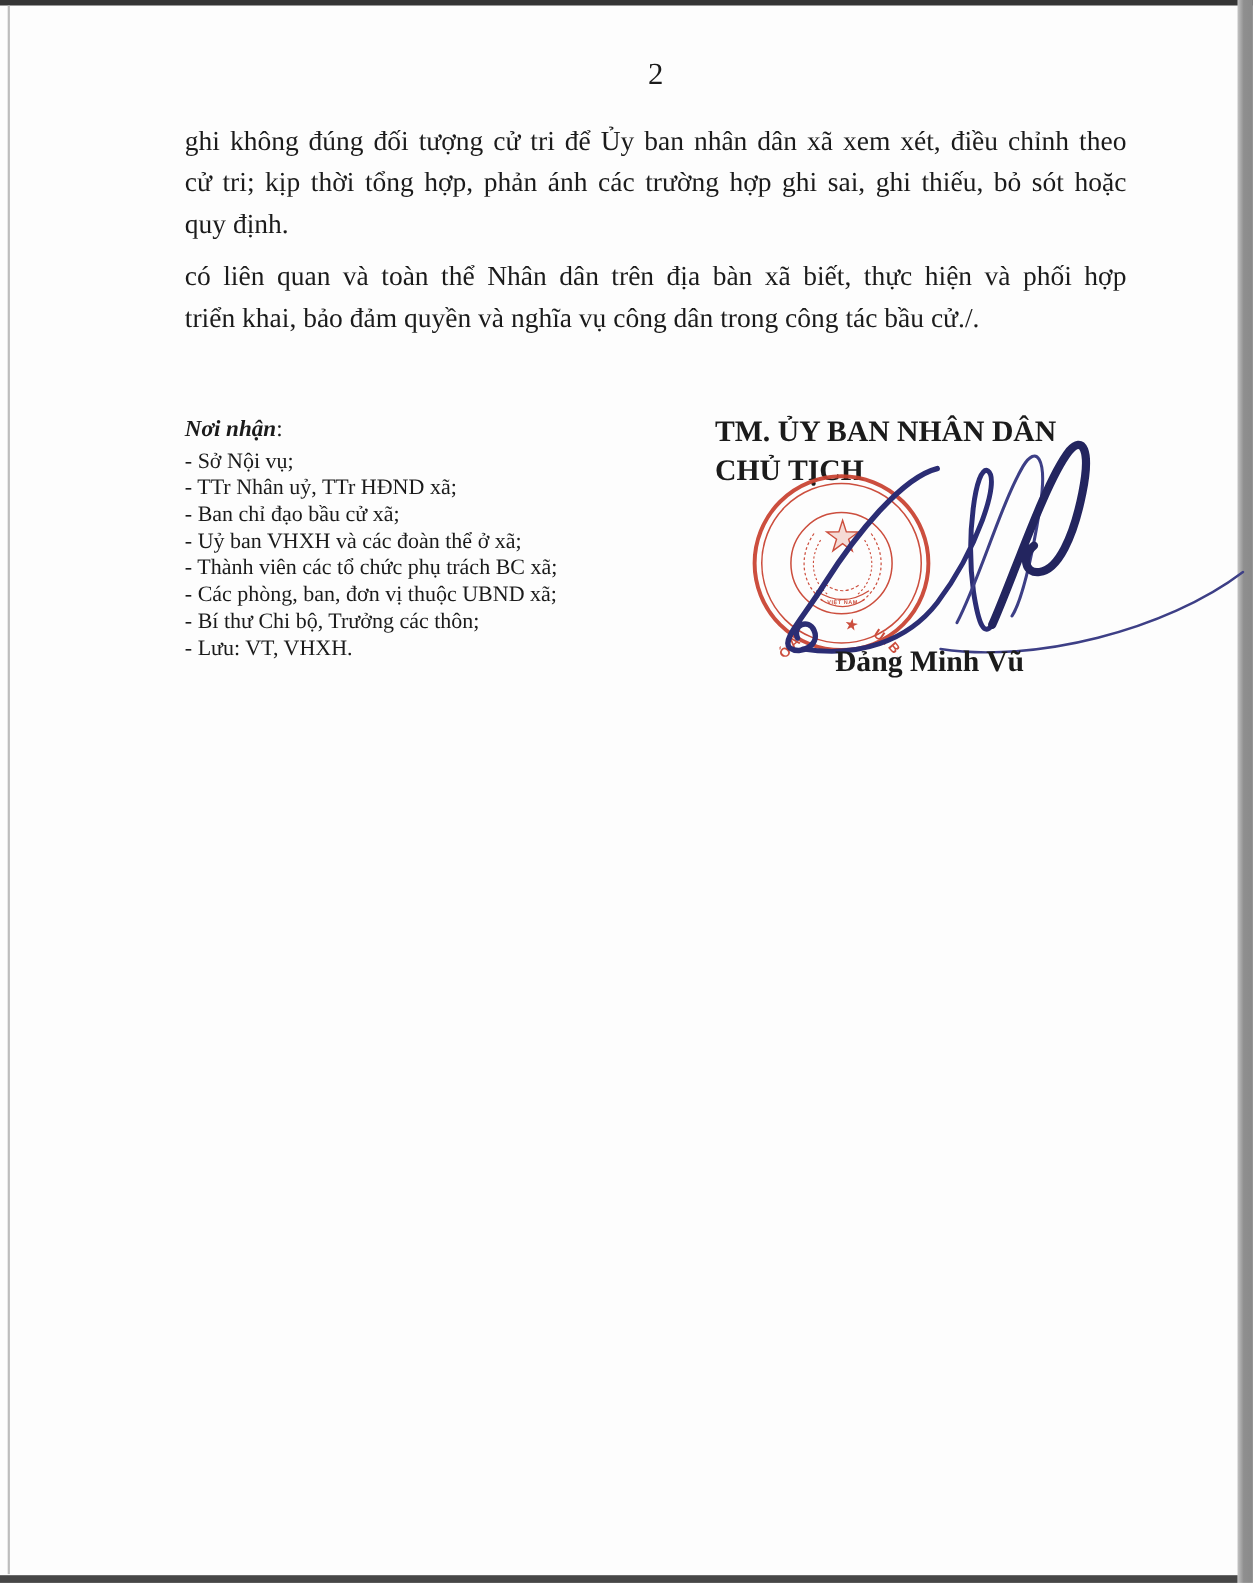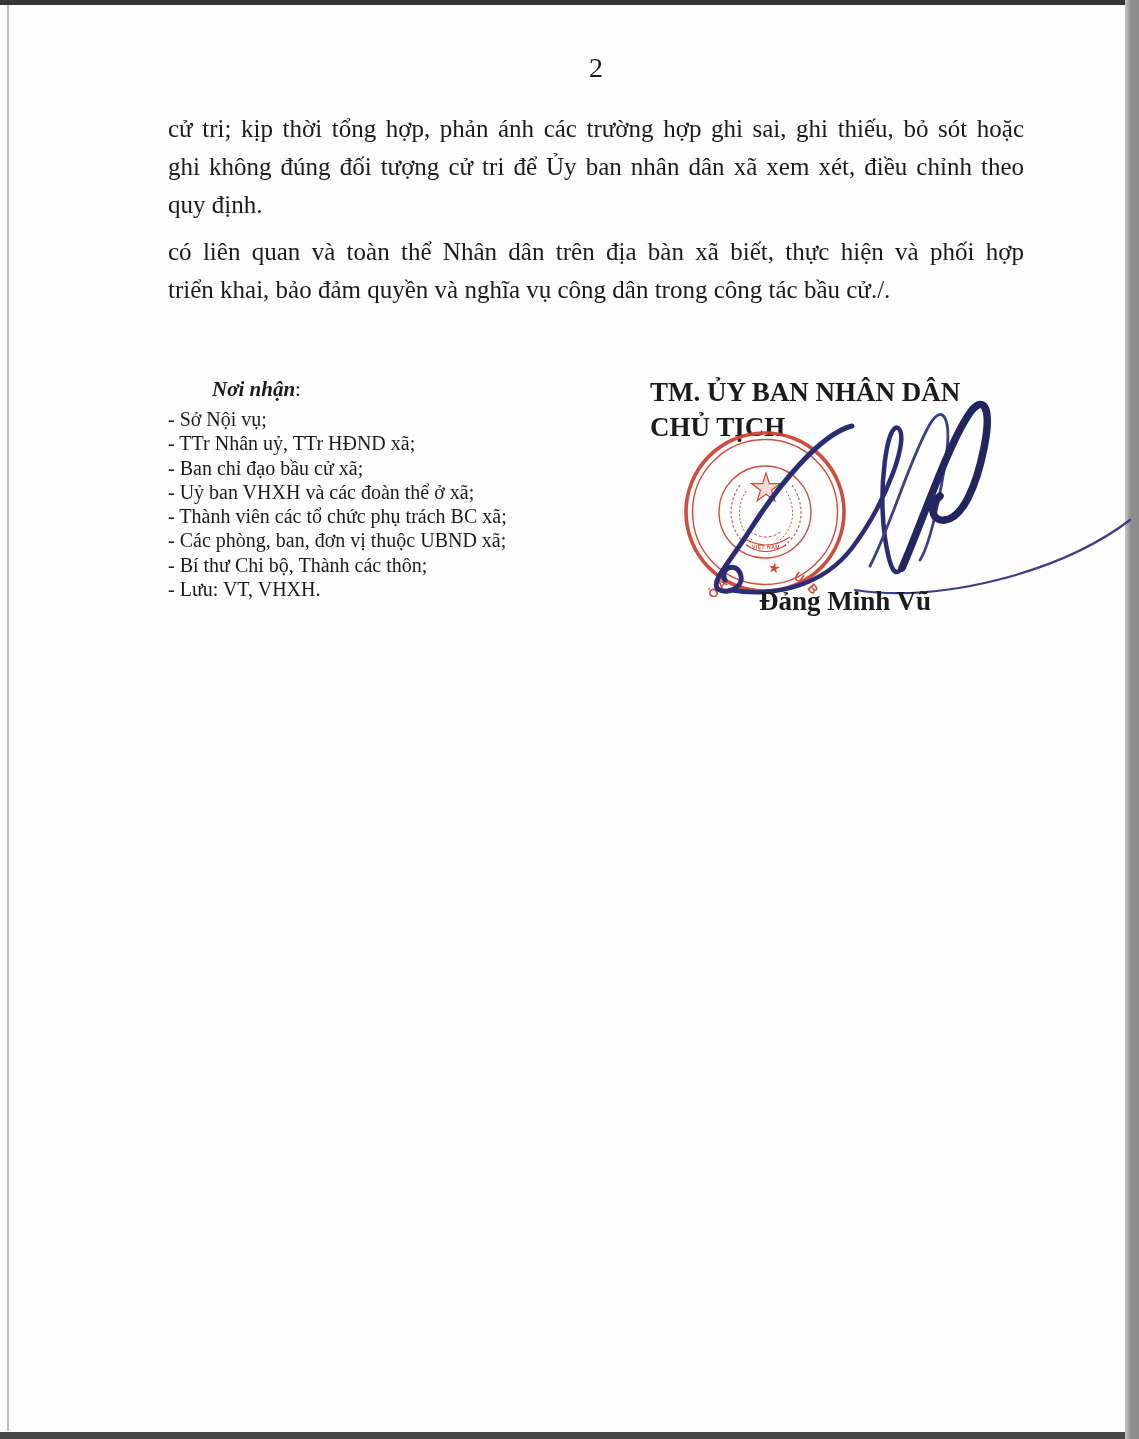--- a/index.html
+++ b/index.html
@@ -26,21 +26,21 @@
 
   .para { position: absolute; left: 168px; width: 856px; font-size: 25px; line-height: 38px; }
   .p1 { top: 110px; }
   .p2 { top: 233px; }
   .line { white-space: nowrap; }
   .line.just { white-space: normal; text-align: justify; text-align-last: justify; }
   .line.indent { padding-left: 64px; }
 
   .recipients { position: absolute; left: 168px; top: 377px; width: 430px; }
   .rec-head { font-size: 21px; margin-bottom: 5px; }
-  .rec-head .hb { font-weight: bold; font-style: italic; margin-left: 44px; }
+  .rec-head .hb { font-weight: bold; font-style: italic; }
   .rec-item { font-size: 20px; line-height: 24.3px; }
 
   .authority {
     position: absolute; left: 650px; top: 375px; width: 390px;
     text-align: left; font-weight: bold; font-size: 27px; line-height: 35px;
   }
 
   .stamp-svg     { position: absolute; left: 680px; top: 427px; z-index: 1; opacity: 0.92; }
   .signature-svg { position: absolute; left: 640px; top: 398px; z-index: 2; }
 
@@ -65,39 +65,39 @@
 <div class="page">
 
   <div class="edge-top"></div>
   <div class="edge-left"></div>
   <div class="edge-right"></div>
   <div class="edge-bottom"></div>
 
   <div class="page-number">2</div>
 
   <div class="para p1">
+    <div class="line just">ghi không đúng đối tượng cử tri để Ủy ban nhân dân xã xem xét, điều chỉnh theo</div>
     <div class="line just">cử tri; kịp thời tổng hợp, phản ánh các trường hợp ghi sai, ghi thiếu, bỏ sót hoặc</div>
-    <div class="line just">ghi không đúng đối tượng cử tri để Ủy ban nhân dân xã xem xét, điều chỉnh theo</div>
     <div class="line">quy định.</div>
   </div>
 
   <div class="para p2">
     <div class="line just">có liên quan và toàn thể Nhân dân trên địa bàn xã biết, thực hiện và phối hợp</div>
     <div class="line">triển khai, bảo đảm quyền và nghĩa vụ công dân trong công tác bầu cử./.</div>
   </div>
 
   <div class="recipients">
     <div class="rec-head"><span class="hb">Nơi nhận</span><span>:</span></div>
     <div class="rec-item">- Sở Nội vụ;</div>
     <div class="rec-item">- TTr Nhân uỷ, TTr HĐND xã;</div>
     <div class="rec-item">- Ban chỉ đạo bầu cử xã;</div>
     <div class="rec-item">- Uỷ ban VHXH và các đoàn thể ở xã;</div>
     <div class="rec-item">- Thành viên các tổ chức phụ trách BC xã;</div>
     <div class="rec-item">- Các phòng, ban, đơn vị thuộc UBND xã;</div>
-    <div class="rec-item">- Bí thư Chi bộ, Thành các thôn;</div>
+    <div class="rec-item">- Bí thư Chi bộ, Trưởng các thôn;</div>
     <div class="rec-item">- Lưu: VT, VHXH.</div>
   </div>
 
   <div class="authority">
     <div>TM. ỦY BAN NHÂN DÂN</div>
     <div>CHỦ TỊCH</div>
   </div>
 
   <svg class="stamp-svg" width="170" height="170" viewBox="0 0 170 170">
     <g fill="none" stroke="#c8402e">

